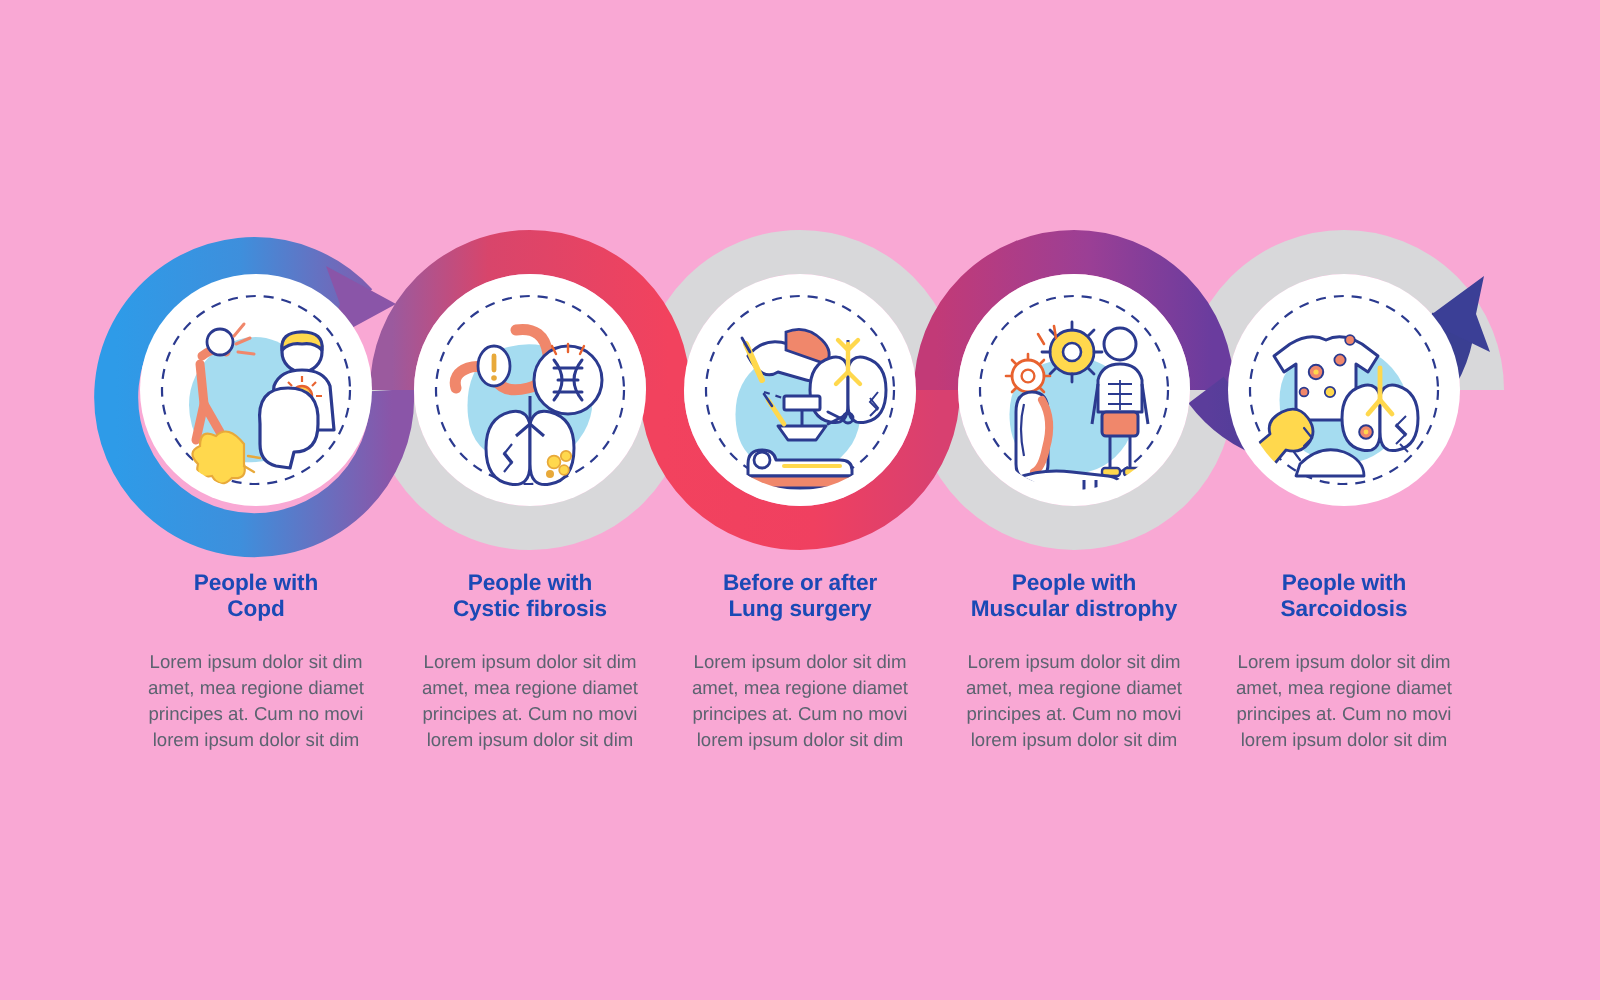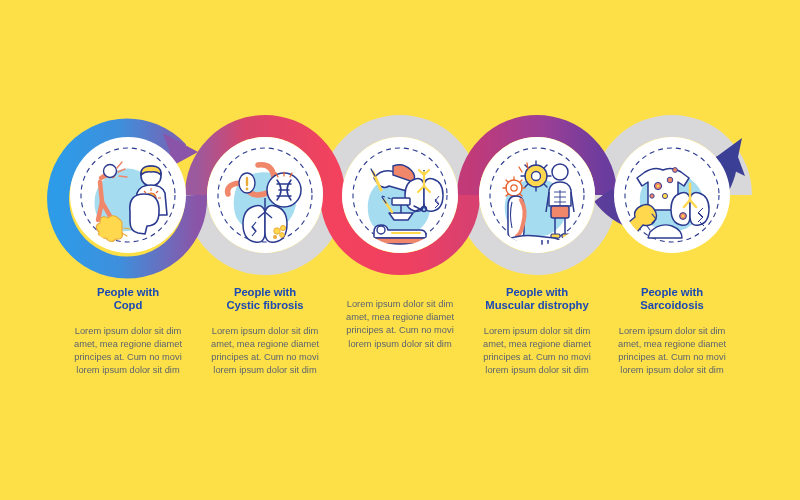--- a/index.html
+++ b/index.html
@@ -11,21 +11,21 @@
   body {
     width: 800px;
     height: 500px;
     overflow: hidden;
     font-family: "Liberation Sans", sans-serif;
   }
   #infographic {
     position: relative;
     width: 800px;
     height: 500px;
-    background: #fde047;
+    background: #f9a8d4;
   }
   #ribbon-layer {
     position: absolute;
     left: 0;
     top: 0;
     width: 800px;
     height: 500px;
   }
   .text-column {
     position: absolute;
@@ -421,20 +421,22 @@
     <div class="step-desc">Lorem ipsum dolor sit dim amet, mea regione diamet principes at. Cum no movi lorem ipsum dolor sit dim</div>
   </div>
 
   <div class="text-column" style="left:189px; top:286px;">
     <div class="step-title">People with
 Cystic fibrosis</div>
     <div class="step-desc">Lorem ipsum dolor sit dim amet, mea regione diamet principes at. Cum no movi lorem ipsum dolor sit dim</div>
   </div>
 
   <div class="text-column" style="left:324px; top:286px;">
+    <div class="step-title">Before or after
+Lung surgery</div>
     <div class="step-desc">Lorem ipsum dolor sit dim amet, mea regione diamet principes at. Cum no movi lorem ipsum dolor sit dim</div>
   </div>
 
   <div class="text-column" style="left:461px; top:286px;">
     <div class="step-title">People with
 Muscular distrophy</div>
     <div class="step-desc">Lorem ipsum dolor sit dim amet, mea regione diamet principes at. Cum no movi lorem ipsum dolor sit dim</div>
   </div>
 
   <div class="text-column" style="left:596px; top:286px;">

